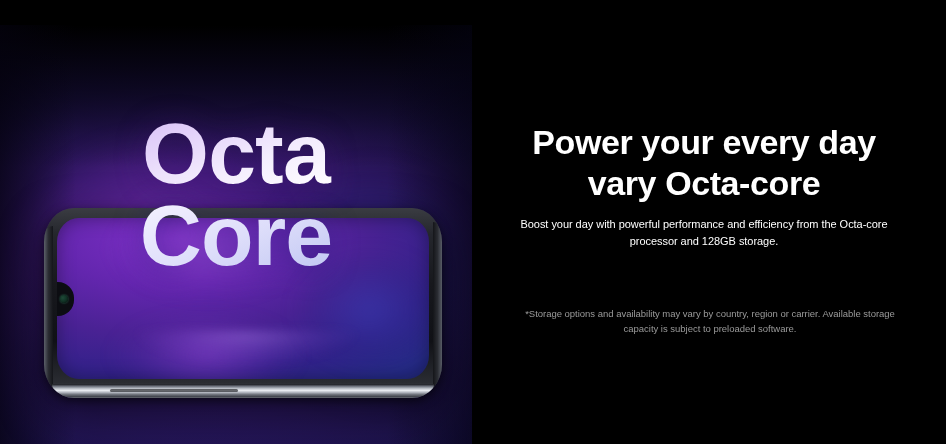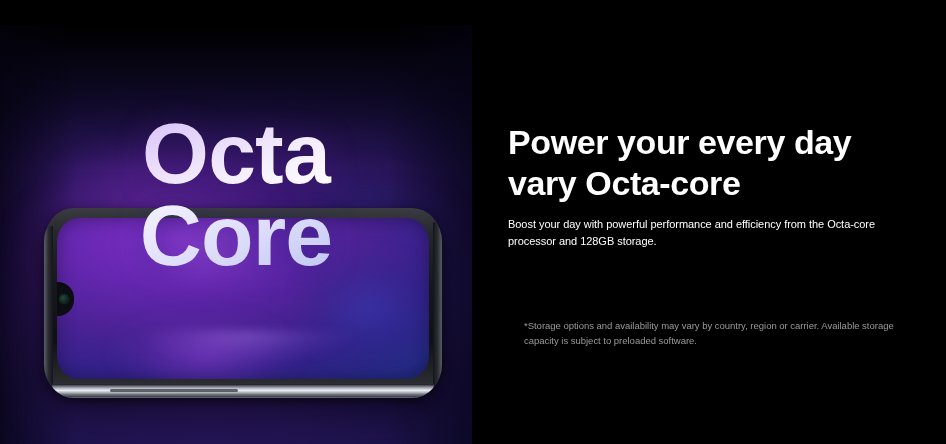--- a/index.html
+++ b/index.html
@@ -254,20 +254,21 @@
     filter: drop-shadow(0 3px 14px rgba(40,30,120,0.55));
   }
 
   
   .copy-panel {
     position: absolute;
     left: 508px;
     top: 0;
     width: 400px;
     height: 347px;
+    text-align: center;
   }
   .headline {
     position: absolute;
     top: 122px;
     left: 0;
     width: 392px;
     margin: 0;
     color: #ffffff;
     font-family: "Liberation Sans", sans-serif;
     font-weight: 700;
@@ -289,21 +290,21 @@
     font-size: 11px;
     line-height: 1.58;
     letter-spacing: -0.004em;
   }
 
   .disclaimer {
     position: absolute;
     top: 303px;
     left: 0;
     width: 396px;
-    margin: 16px;
+    margin: 4px;
     color: #9a9a9a;
     font-family: "Liberation Sans", sans-serif;
     font-weight: 400;
     font-size: 9.5px;
     line-height: 1.55;
     letter-spacing: -0.002em;
   }
 </style>
 </head>
 <body>

